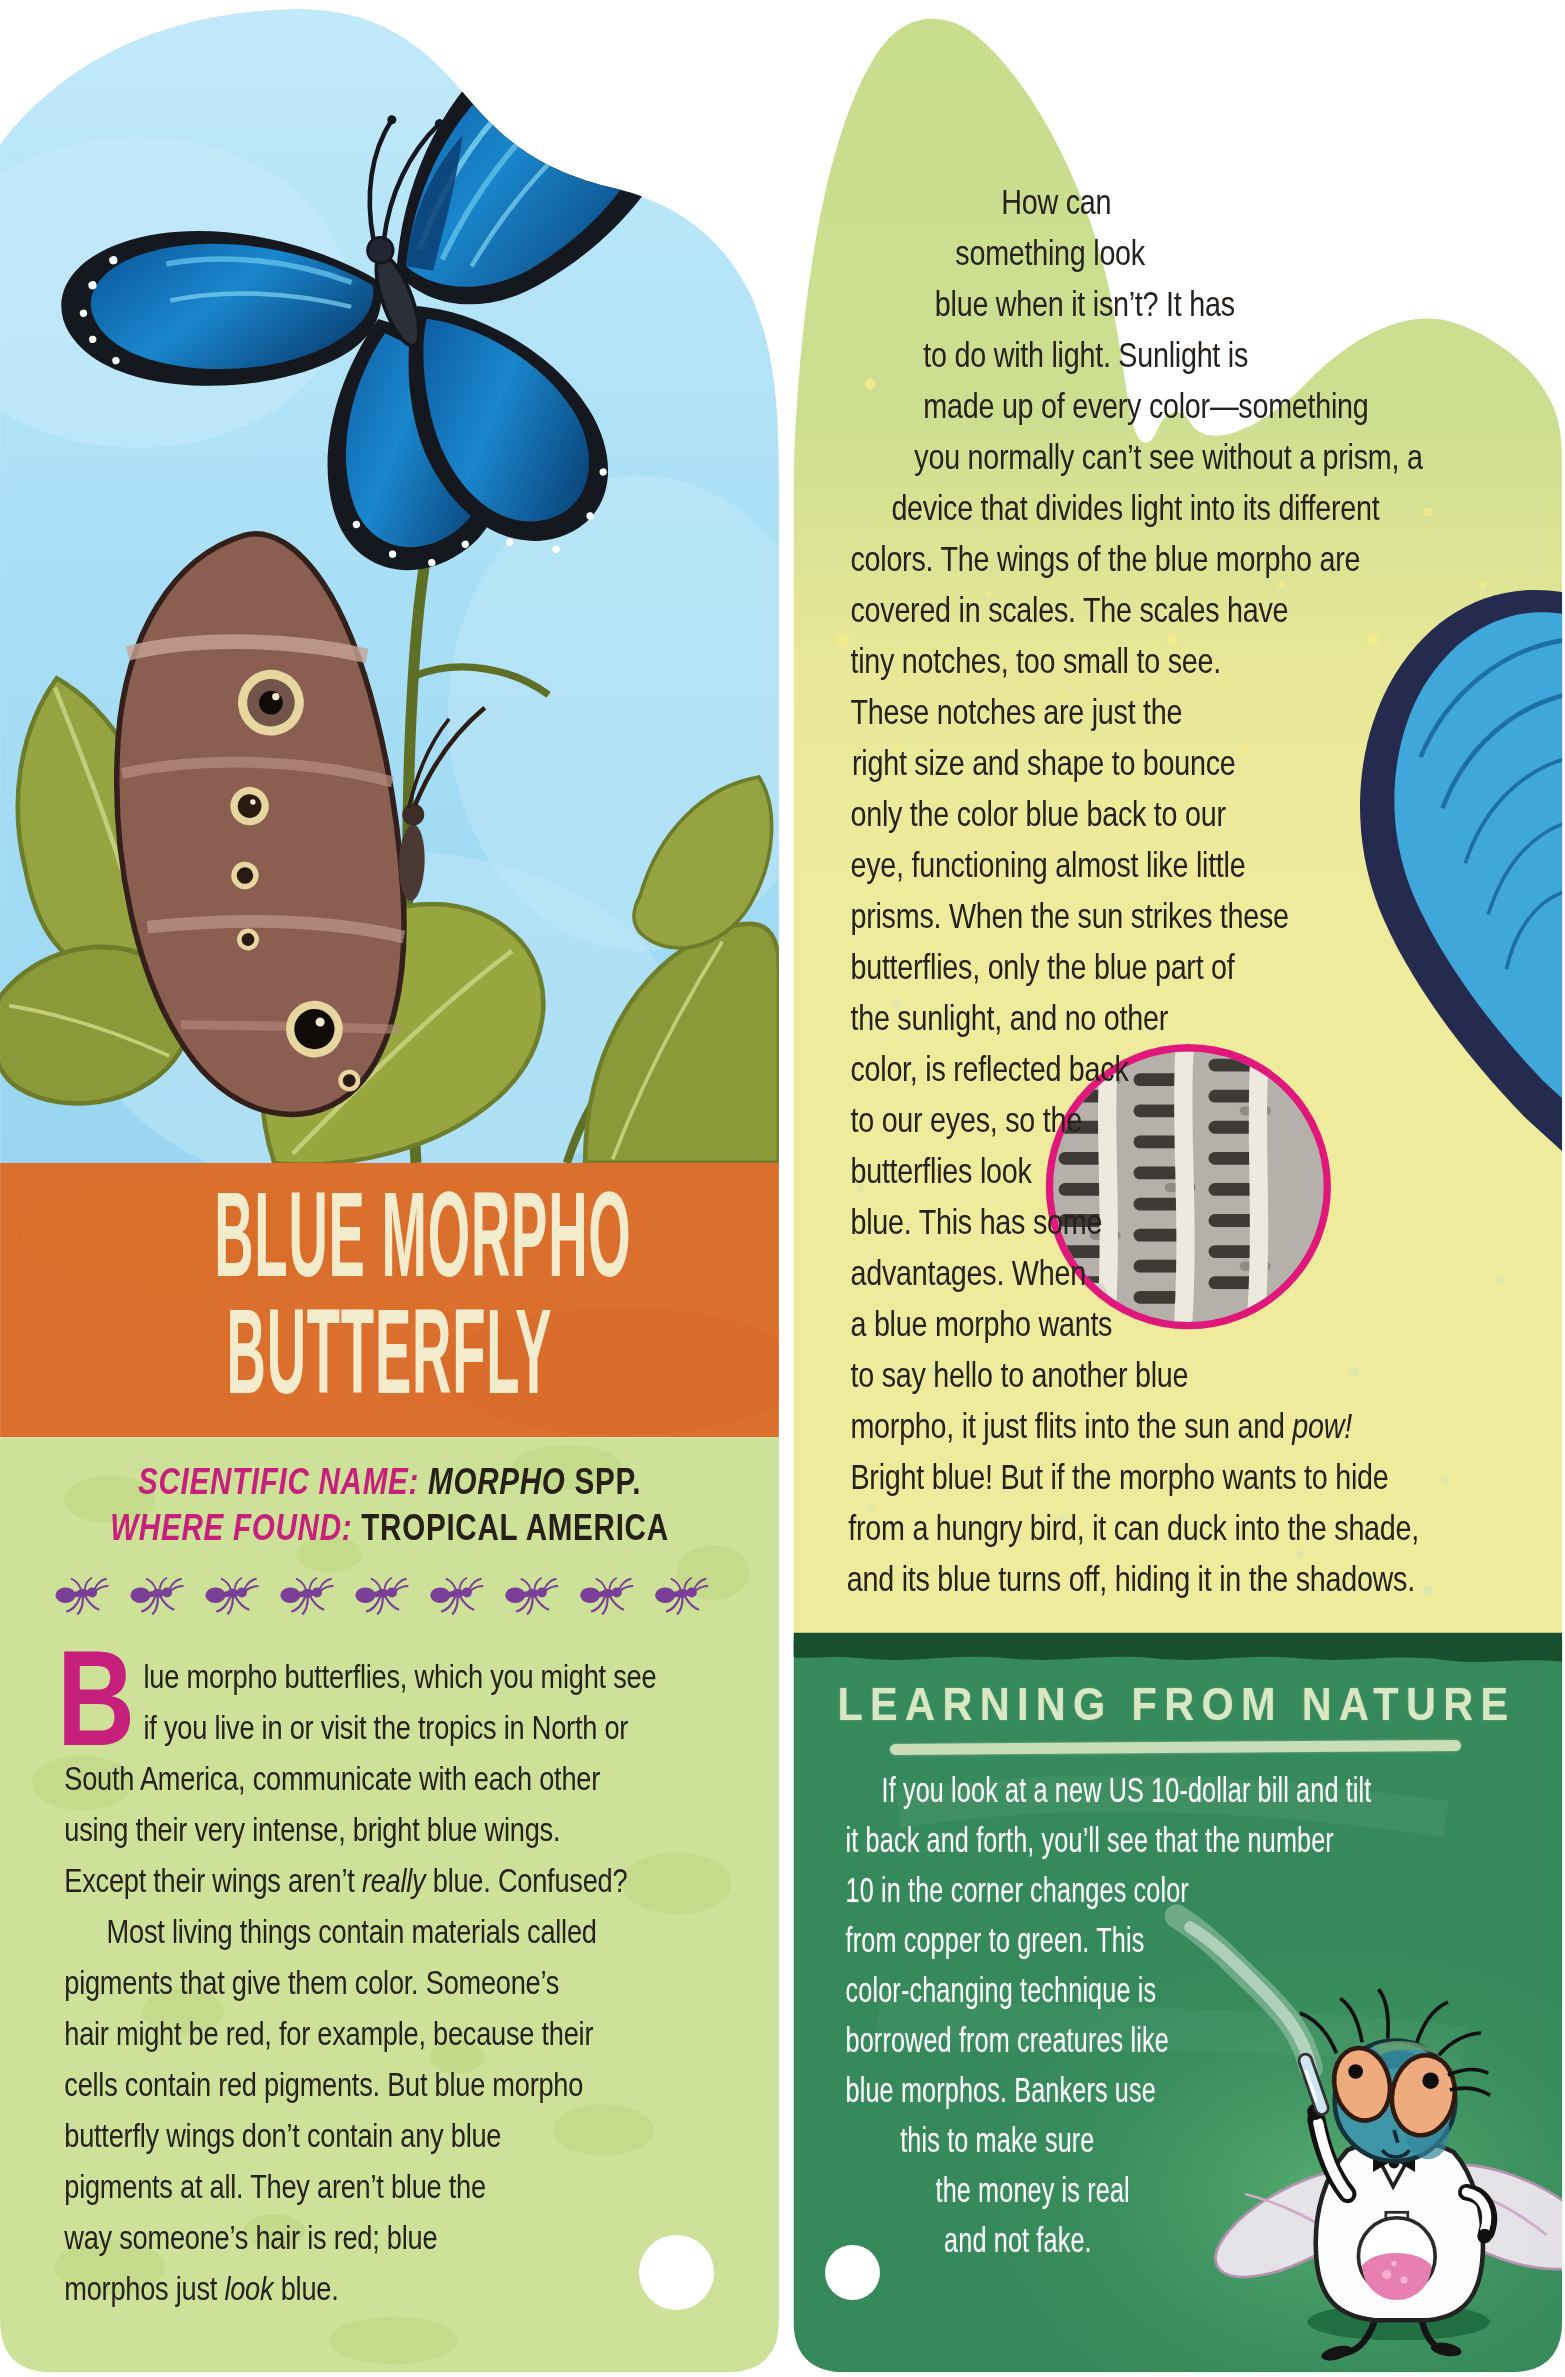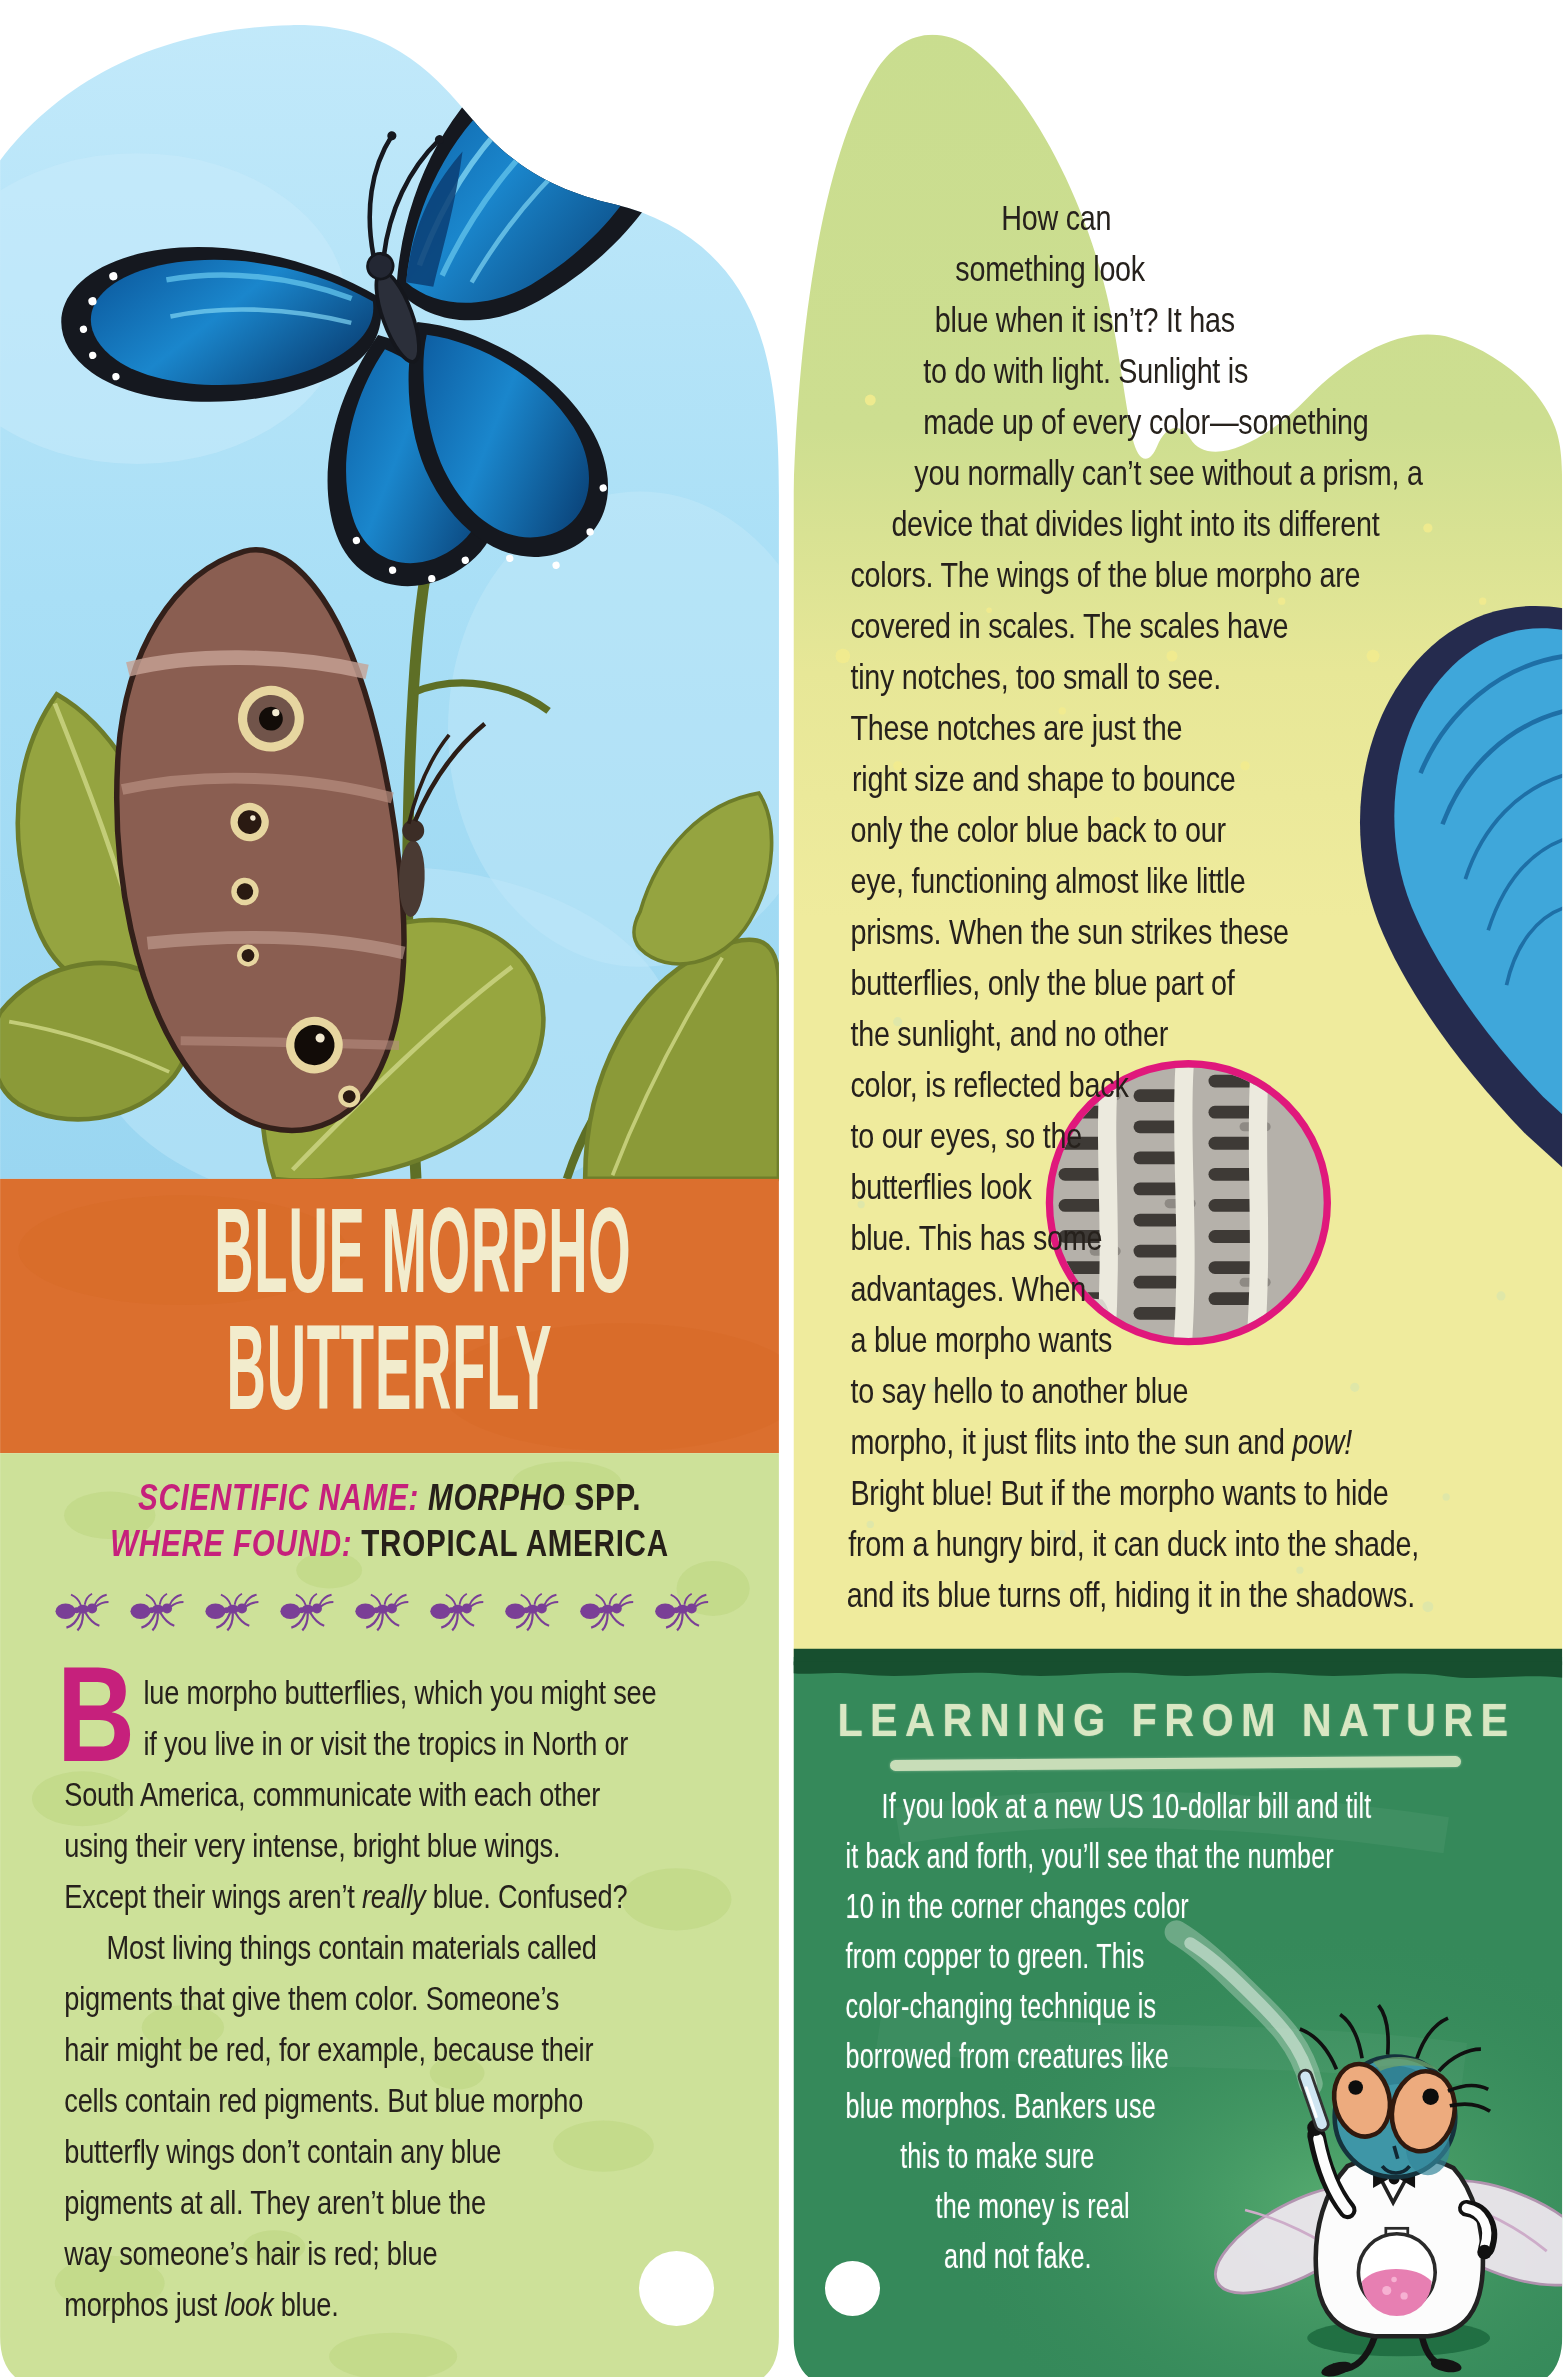--- a/index.html
+++ b/index.html
@@ -1,20 +1,20 @@
 <!DOCTYPE html>
 <html style="font-size:14.6px"><head>
 <meta charset="utf-8">
 <style>
   html,body { margin:0; padding:0; }
   body {
     width:1565px; height:2377px; position:relative; overflow:hidden;
     background:#ffffff; font-family:"Liberation Sans", sans-serif;
   }
-  .card { position:absolute; top:16px; height:1916px; }
+  .card { position:absolute; top:0; height:1916px; }
   #left-card  { left:0;   width:779px; }
   #right-card { left:788px; width:777px; }
   svg.bg { position:absolute; left:0; top:0; }
 
   
   .band-title {
     position:absolute; top:1176px; left:0; width:779px; text-align:center;
     color:#f2eccd; font-weight:bold; font-size:121px; line-height:117px;
     letter-spacing:1.8px; transform:scaleX(0.45); transform-origin:50% 0;
     white-space:nowrap;

